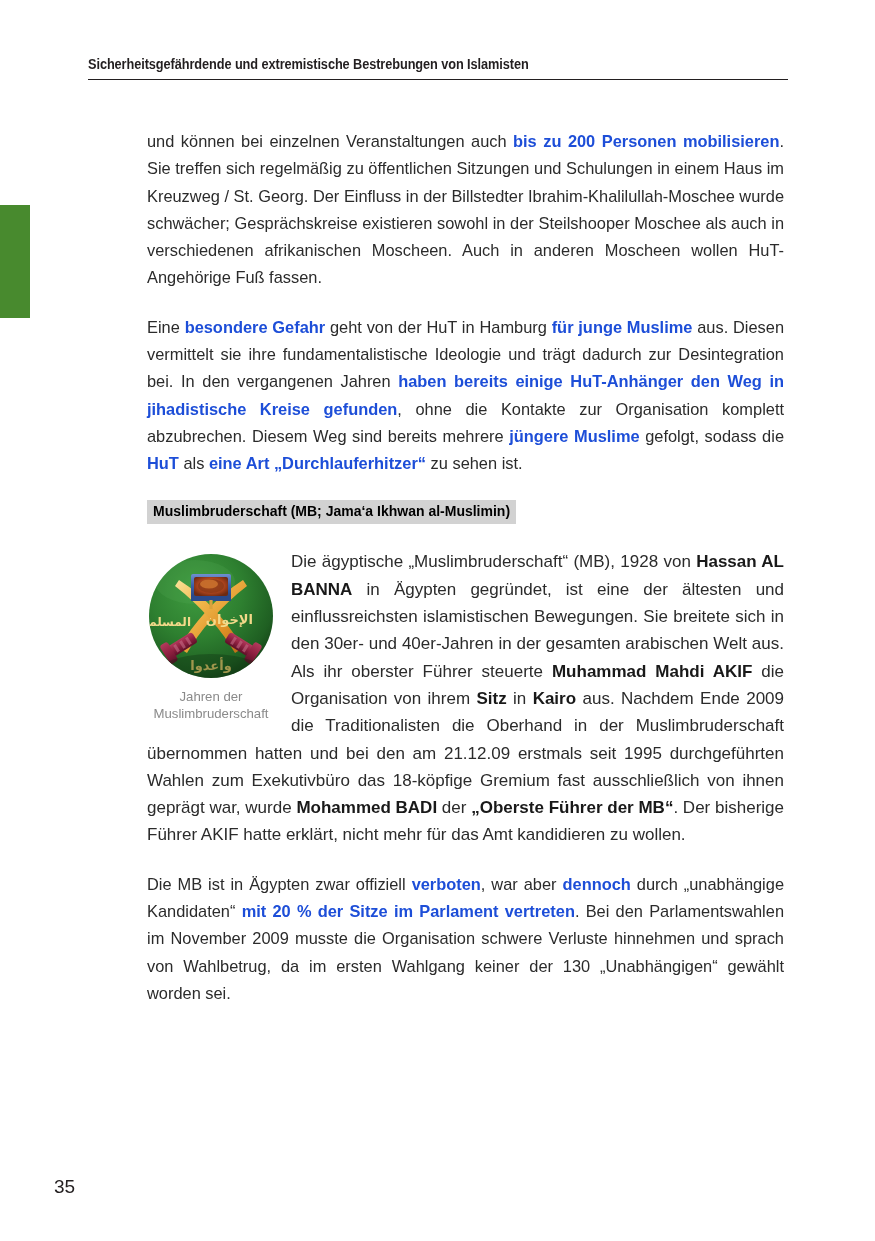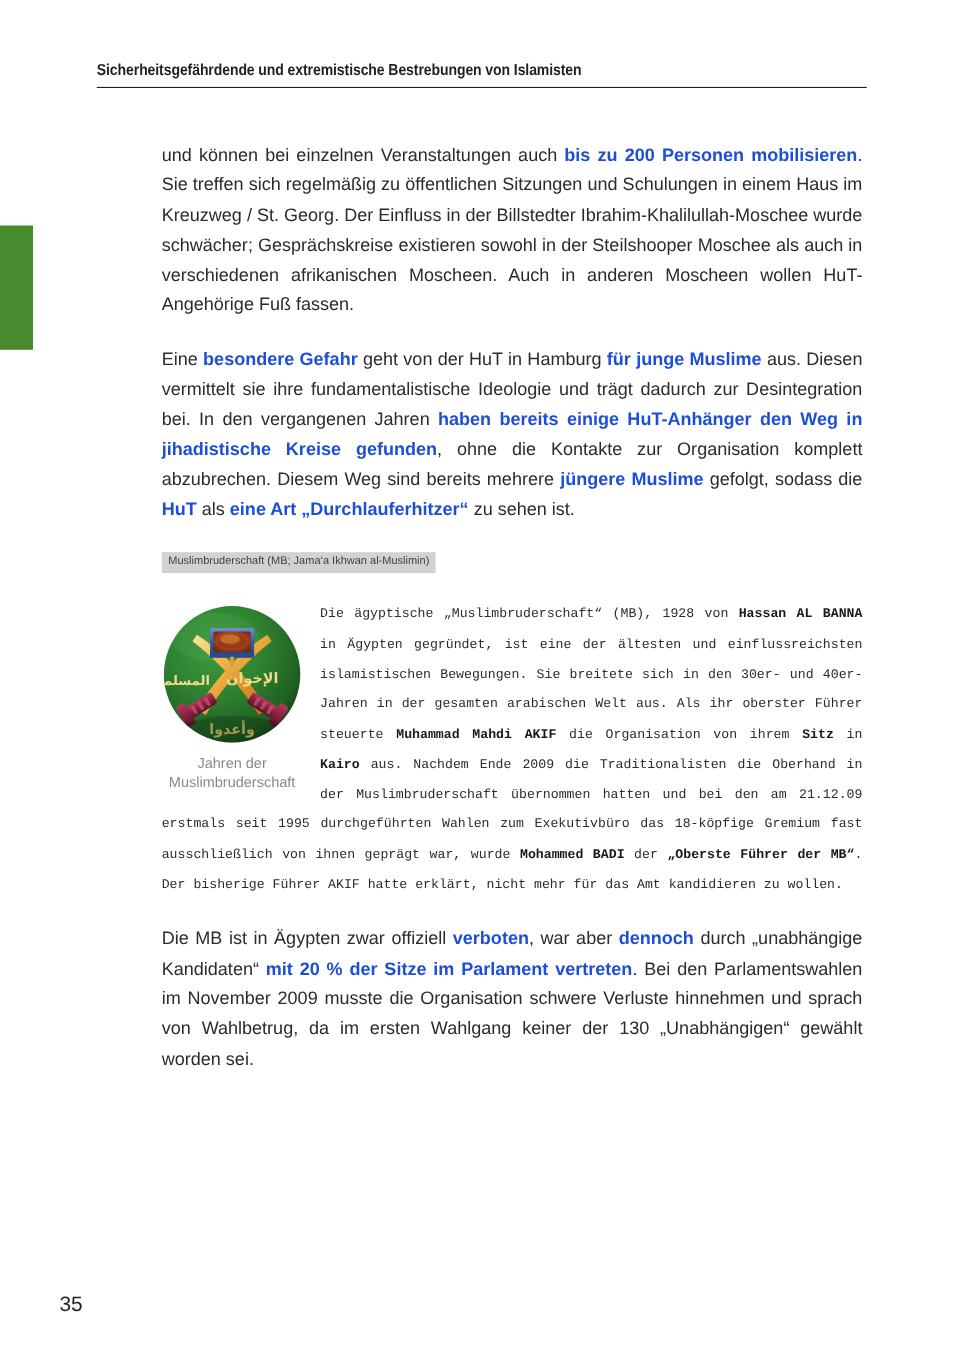--- a/index.html
+++ b/index.html
@@ -67,23 +67,23 @@
     hyphens: manual;
   }
   p.body-par b { color: #1d4ed8; font-weight: bold; }
 
   .par-gap-lg { margin-bottom: 30px; }
 
   
   .section-heading {
     display: inline-block;
     background: #d2d2d2;
-    color: #404040;
-    font-weight: normal;
-    font-size: 10px;
+    color: #000000;
+    font-weight: bold;
+    font-size: 14px;
     line-height: 1.28;
     padding: 3px 6px 4px 6px;
     margin: 0 0 24px 0;
     white-space: nowrap;
   }
 
   
   .figure {
     float: left;
     width: 128px;
@@ -98,25 +98,24 @@
   .figure-caption {
     margin-top: 8px;
     text-align: center;
     font-size: 13.2px;
     line-height: 17px;
     color: #8a8a8a;
   }
 
   .flow-par {
     margin: 0 0 22px 0;
-    font-size: 12px;
+    font-size: 17px;
     line-height: 27.3px;
     text-align: justify;
     color: #2b2b2b;
-    font-family: Liberation Mono, monospace;
   }
   .flow-par b { color: #191919; font-weight: bold; }
 
   .clearfix::after { content: ""; display: block; clear: both; }
 
   
   .folio {
     position: absolute;
     left: 54px;
     top: 1176px;

